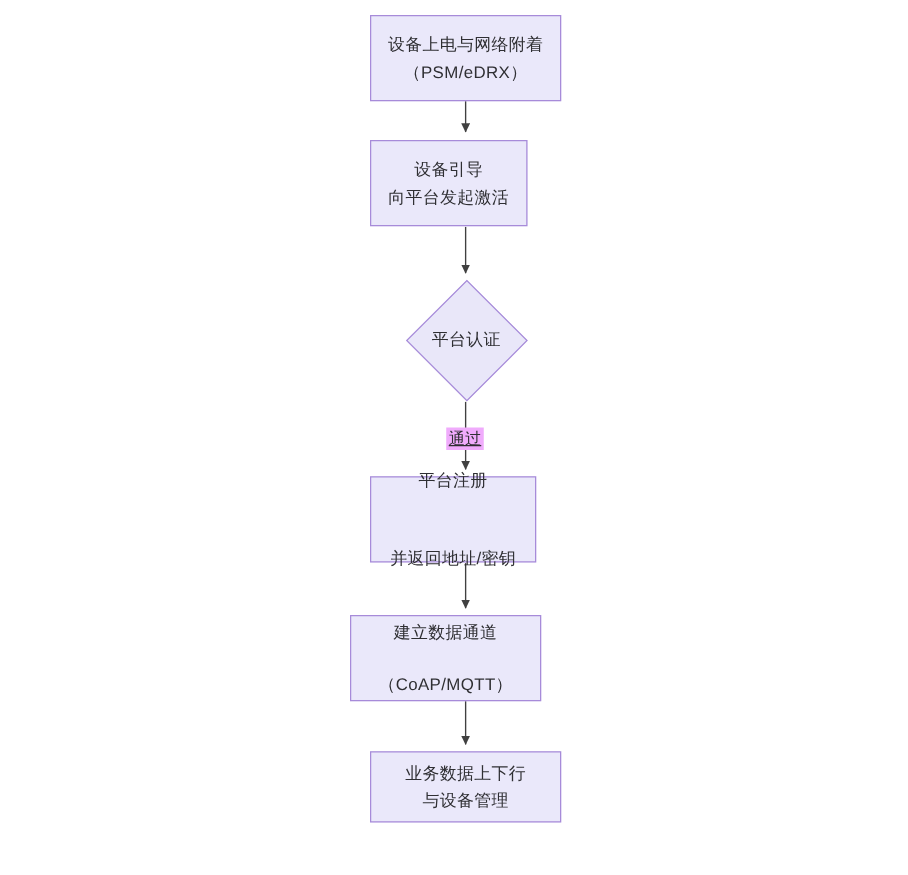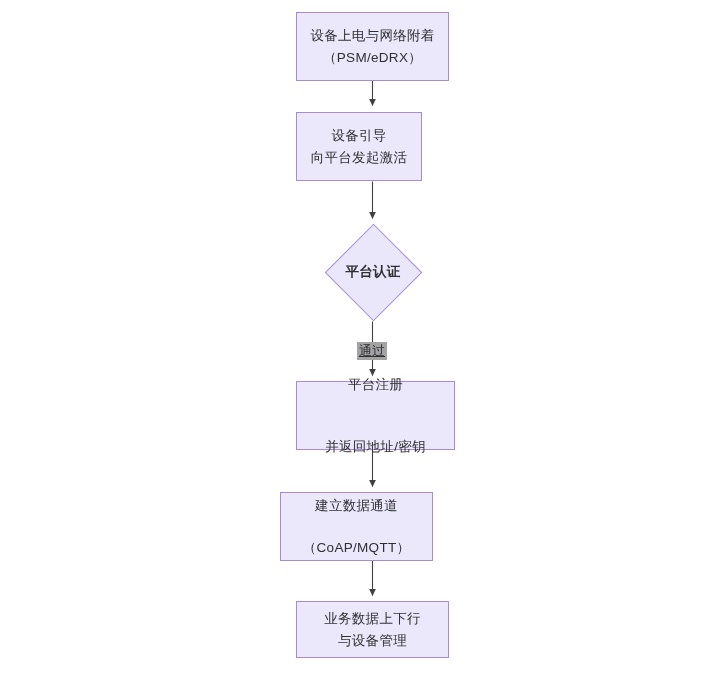--- a/index.html
+++ b/index.html
@@ -69,25 +69,24 @@
     top: 0;
     width: 98px;
     height: 98px;
     display: flex;
     align-items: center;
     justify-content: center;
     font-size: 13.5px;
     color: #2f2f33;
     letter-spacing: 0.3px;
     white-space: nowrap;
-    font-weight: bold;
   }
   .edge-label {
     position: absolute;
-    background: #a3a3a3;
+    background: #f0abfc;
     color: #2f2f33;
     font-size: 13px;
     line-height: 1.2;
     padding: 1px 2px;
     white-space: nowrap;
     text-decoration: underline;
   }
 </style>
 </head>
 <body>
@@ -122,21 +121,21 @@
     <span class="line2">向平台发起激活</span>
   </div>
 
   <div class="decision-wrap" style="left:324px; top:223px;">
     <div class="decision-shape"></div>
     <div class="decision-label">平台认证</div>
   </div>
 
   <div class="edge-label" style="left:357px; top:342px;">通过</div>
 
-  <div class="node" style="left:296px; top:381px; width:159px; height:69px;gap:40px;">
+  <div class="node" style="left:296px; top:381px; width:133px; height:69px;gap:40px;">
     <span>平台注册</span>
     <span class="line2">并返回地址/密钥</span>
   </div>
 
   <div class="node" style="left:280px; top:492px; width:153px; height:69px;gap:20px;">
     <span>建立数据通道</span>
     <span class="line2">（CoAP/MQTT）</span>
   </div>
 
   <div class="node" style="left:296px; top:601px; width:153px; height:57px;">

